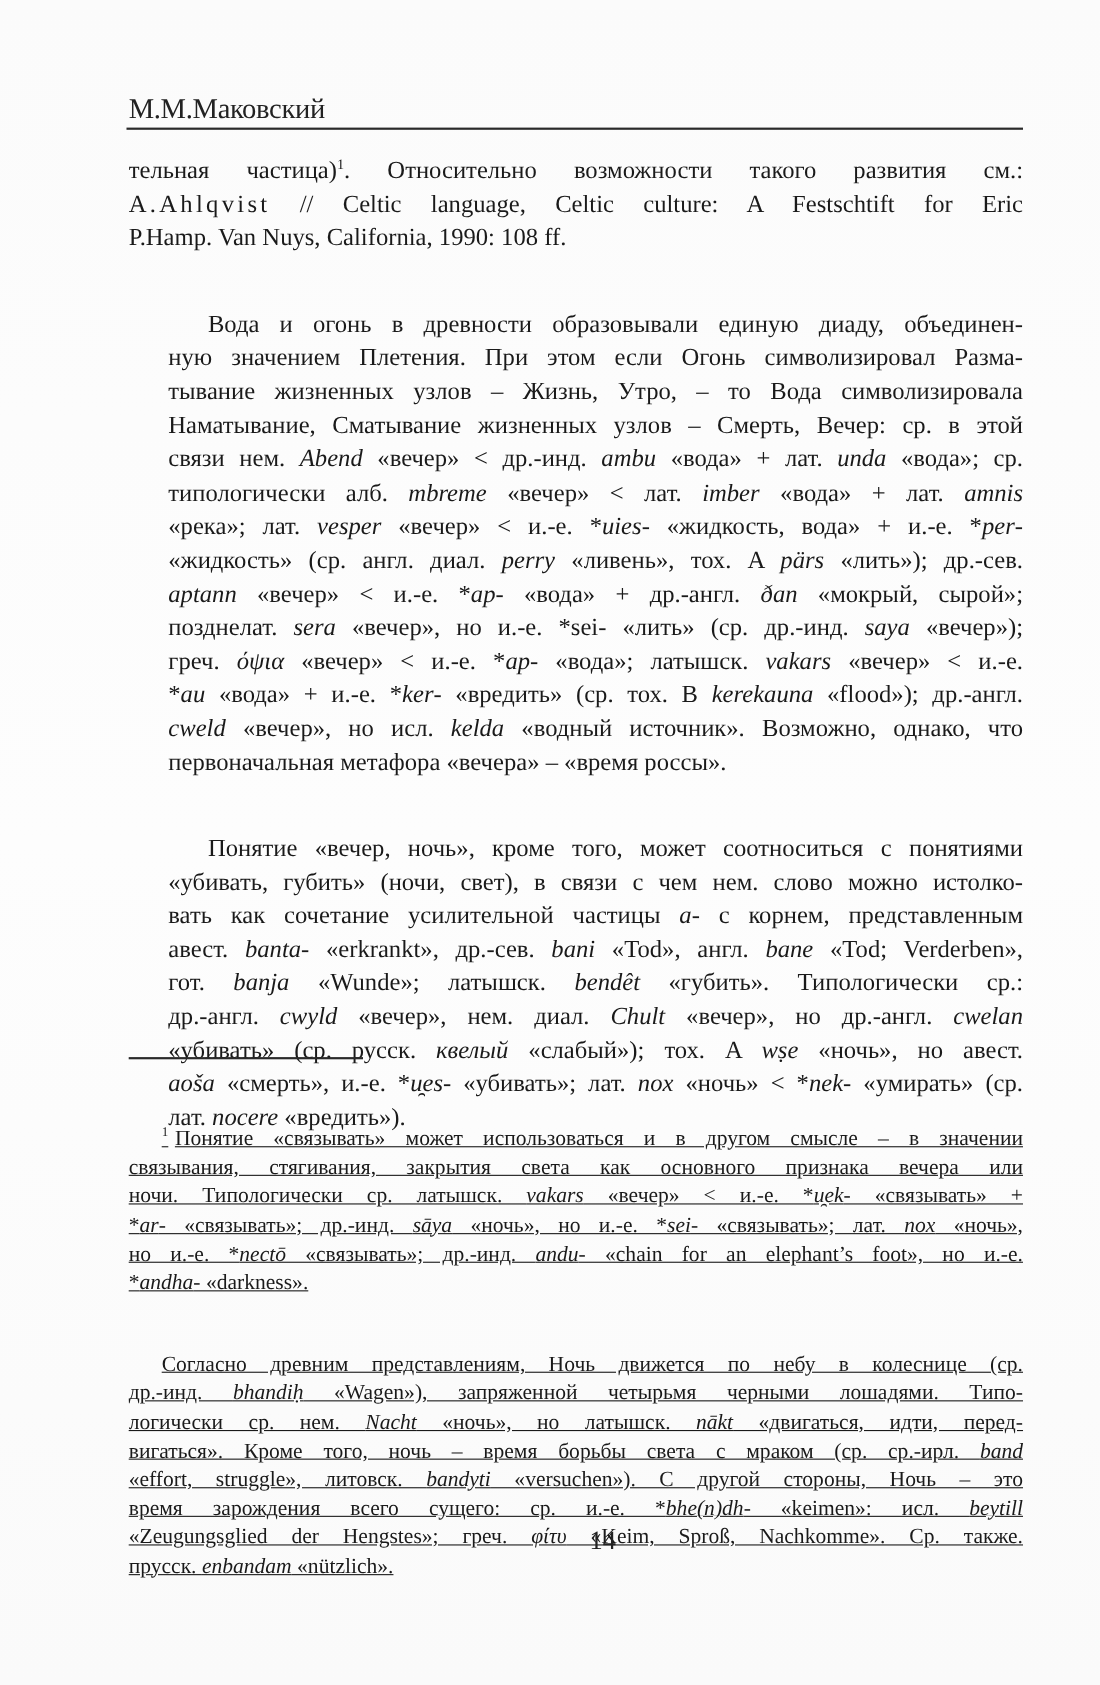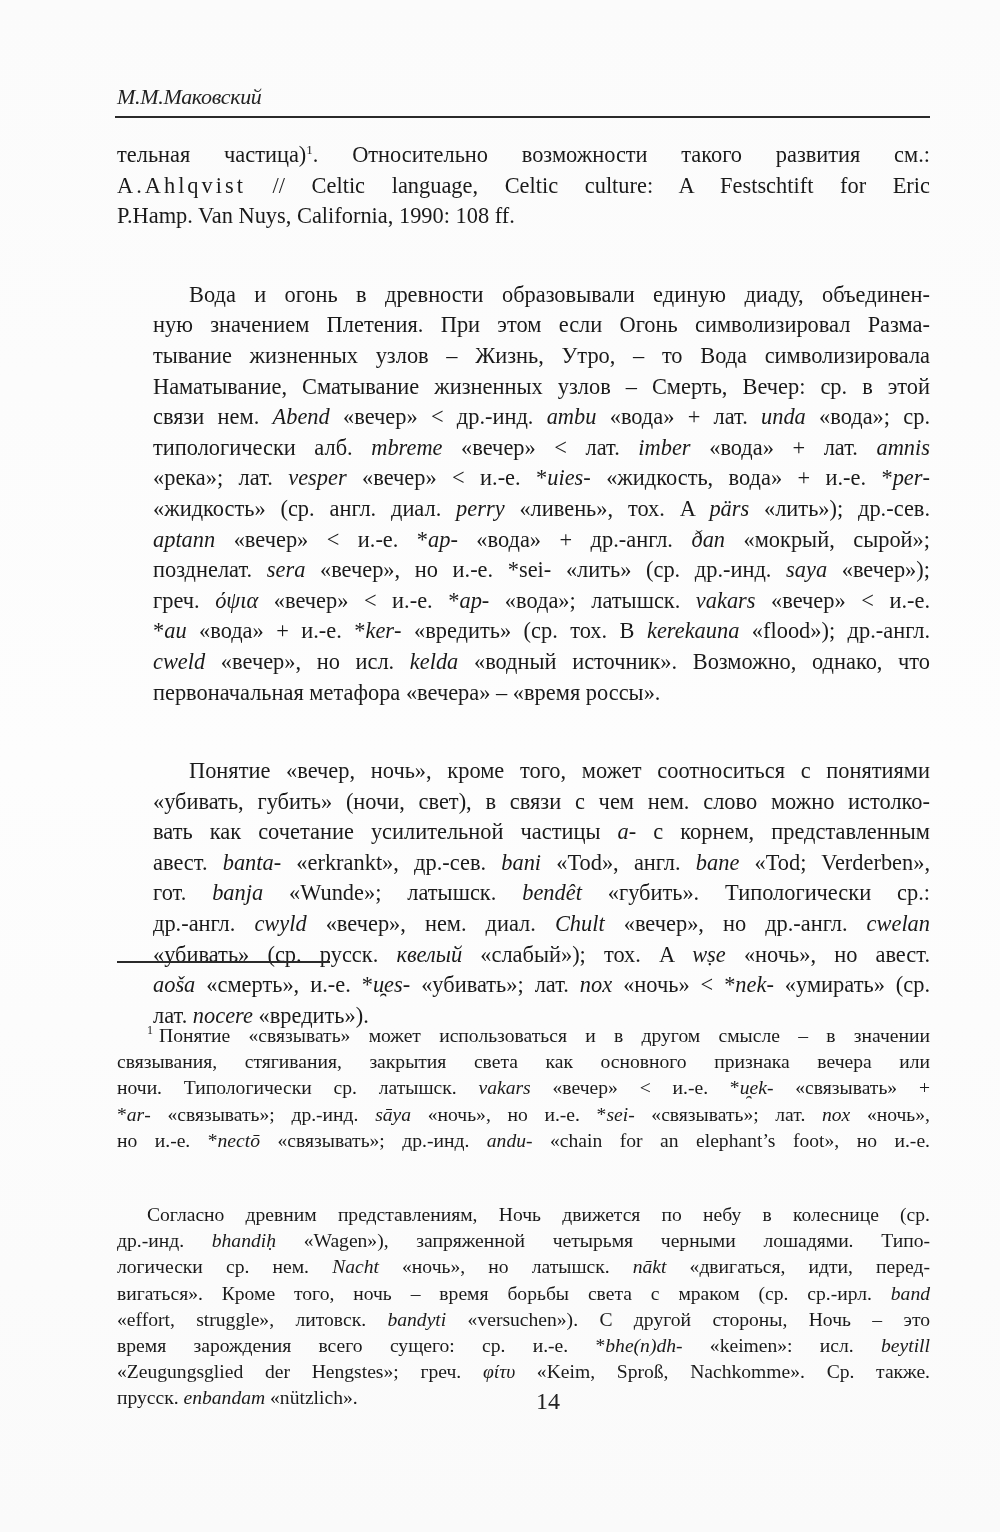--- a/index.html
+++ b/index.html
@@ -19,22 +19,21 @@
       position: absolute;
       left: 0; top: 0;
       width: 1000px;
       height: 1532px;
       background: linear-gradient(180deg, #fbfbfb 0%, #fdfdfd 50%, #fafafa 100%);
     }
     .running-head {
       position: absolute;
       left: 117px;
       top: 84px;
-      font-style: italic;
-      font-size: 22px;
+      font-size: 26px;
       letter-spacing: -0.3px;
       color: #222;
     }
     .head-rule {
       position: absolute;
       left: 115px;
       top: 116px;
       width: 815px;
       height: 2px;
       background: #2a2a2a;
@@ -93,20 +92,21 @@
       position: absolute;
       left: 117px;
       top: 975px;
       width: 813px;
       font-size: 19.6px;
       line-height: 26.2px;
       color: #1a1a1a;
     }
     .footnotes .fn {
       margin: 0 0 7px 0;
+      text-decoration: underline;
     }
     .footnotes .line.first-indent {
       padding-left: 30px;
     }
     .fn-marker {
       font-size: 12px;
       vertical-align: super;
       line-height: 0;
       margin-right: 6px;
     }
@@ -166,20 +166,21 @@
 
   <div class="fn-rule"></div>
 
   <div class="footnotes">
     <div class="fn">
         <span class="line first-indent"><span class="fn-marker">1</span><span>Понятие «связывать» может использоваться и в другом смысле – в значении</span></span>
         <span class="line"><span>связывания, стягивания, закрытия света как основного признака вечера или</span></span>
         <span class="line"><span>ночи. Типологически ср. латышск. </span><i>vakars</i><span> «вечер» &lt; и.-е. *</span><i>u̯ek</i><span>- «связывать» +</span></span>
         <span class="line"><span>*</span><i>ar</i><span>- «связывать»; др.-инд. </span><i>sāya</i><span> «ночь», но и.-е. *</span><i>sei</i><span>- «связывать»; лат. </span><i>nox</i><span> «ночь»,</span></span>
         <span class="line"><span>но и.-е. *</span><i>nectō</i><span> «связывать»; др.-инд. </span><i>andu</i><span>- «chain for an elephant’s foot», но и.-е.</span></span>
+        <span class="line last"><span>*</span><i>andha</i><span>- «darkness».</span></span>
       </div>
     <div class="fn">
         <span class="line first-indent"><span>Согласно древним представлениям, Ночь движется по небу в колеснице (ср.</span></span>
         <span class="line"><span>др.-инд. </span><i>bhandiḥ</i><span> «Wagen»), запряженной четырьмя черными лошадями. Типо-</span></span>
         <span class="line"><span>логически ср. нем. </span><i>Nacht</i><span> «ночь», но латышск. </span><i>nākt</i><span> «двигаться, идти, перед-</span></span>
         <span class="line"><span>вигаться». Кроме того, ночь – время борьбы света с мраком (ср. ср.-ирл. </span><i>band</i></span>
         <span class="line"><span>«effort, struggle», литовск. </span><i>bandyti</i><span> «versuchen»). С другой стороны, Ночь – это</span></span>
         <span class="line"><span>время зарождения всего сущего: ср. и.-е. *</span><i>bhe(n)dh</i><span>- «keimen»: исл. </span><i>beytill</i></span>
         <span class="line"><span>«Zeugungsglied der Hengstes»; греч. </span><i>φίτυ</i><span> «Keim, Sproß, Nachkomme». Ср. также.</span></span>
         <span class="line last"><span>прусск. </span><i>enbandam</i><span> «nützlich».</span></span>

